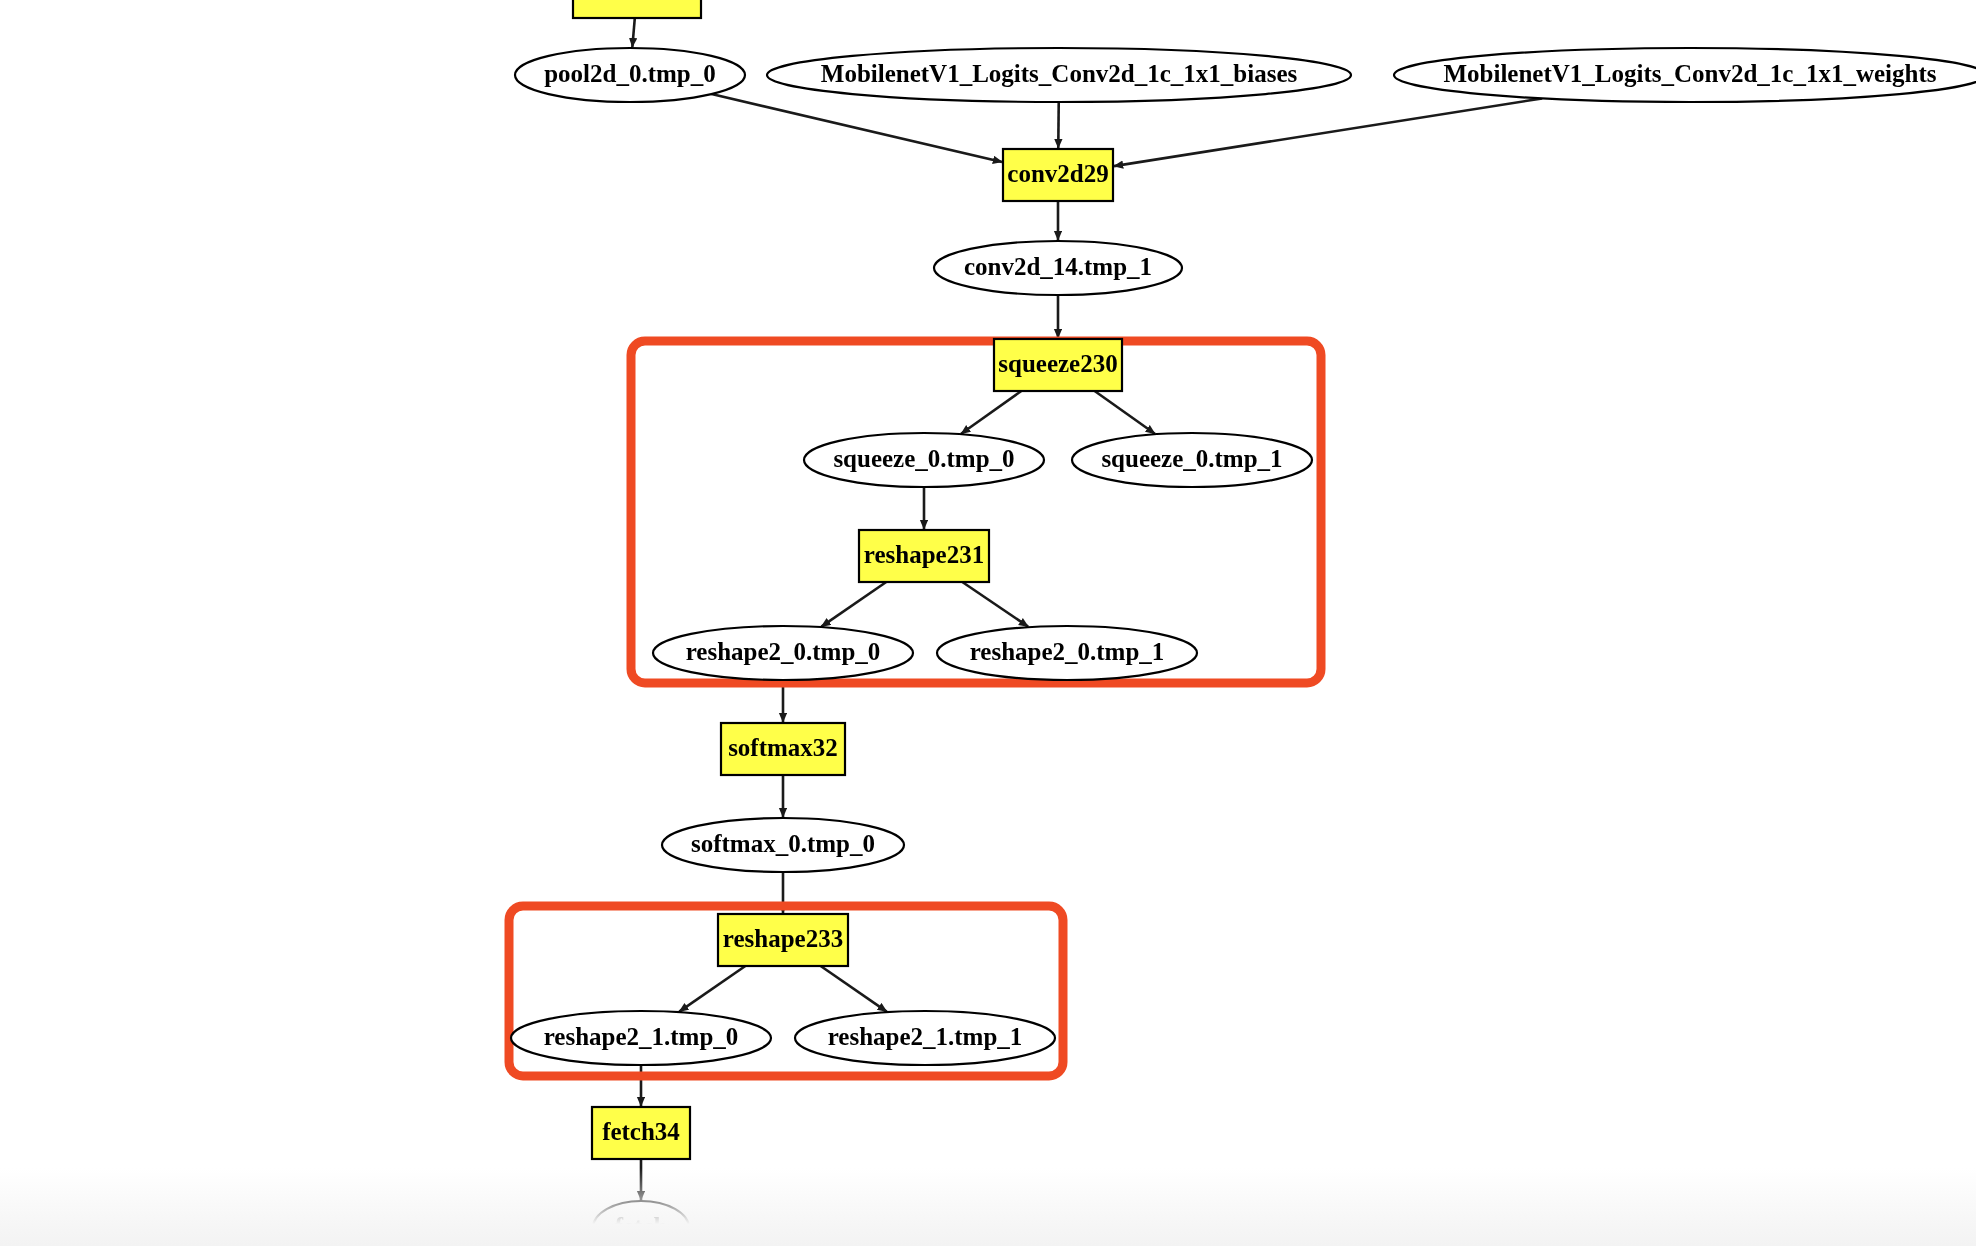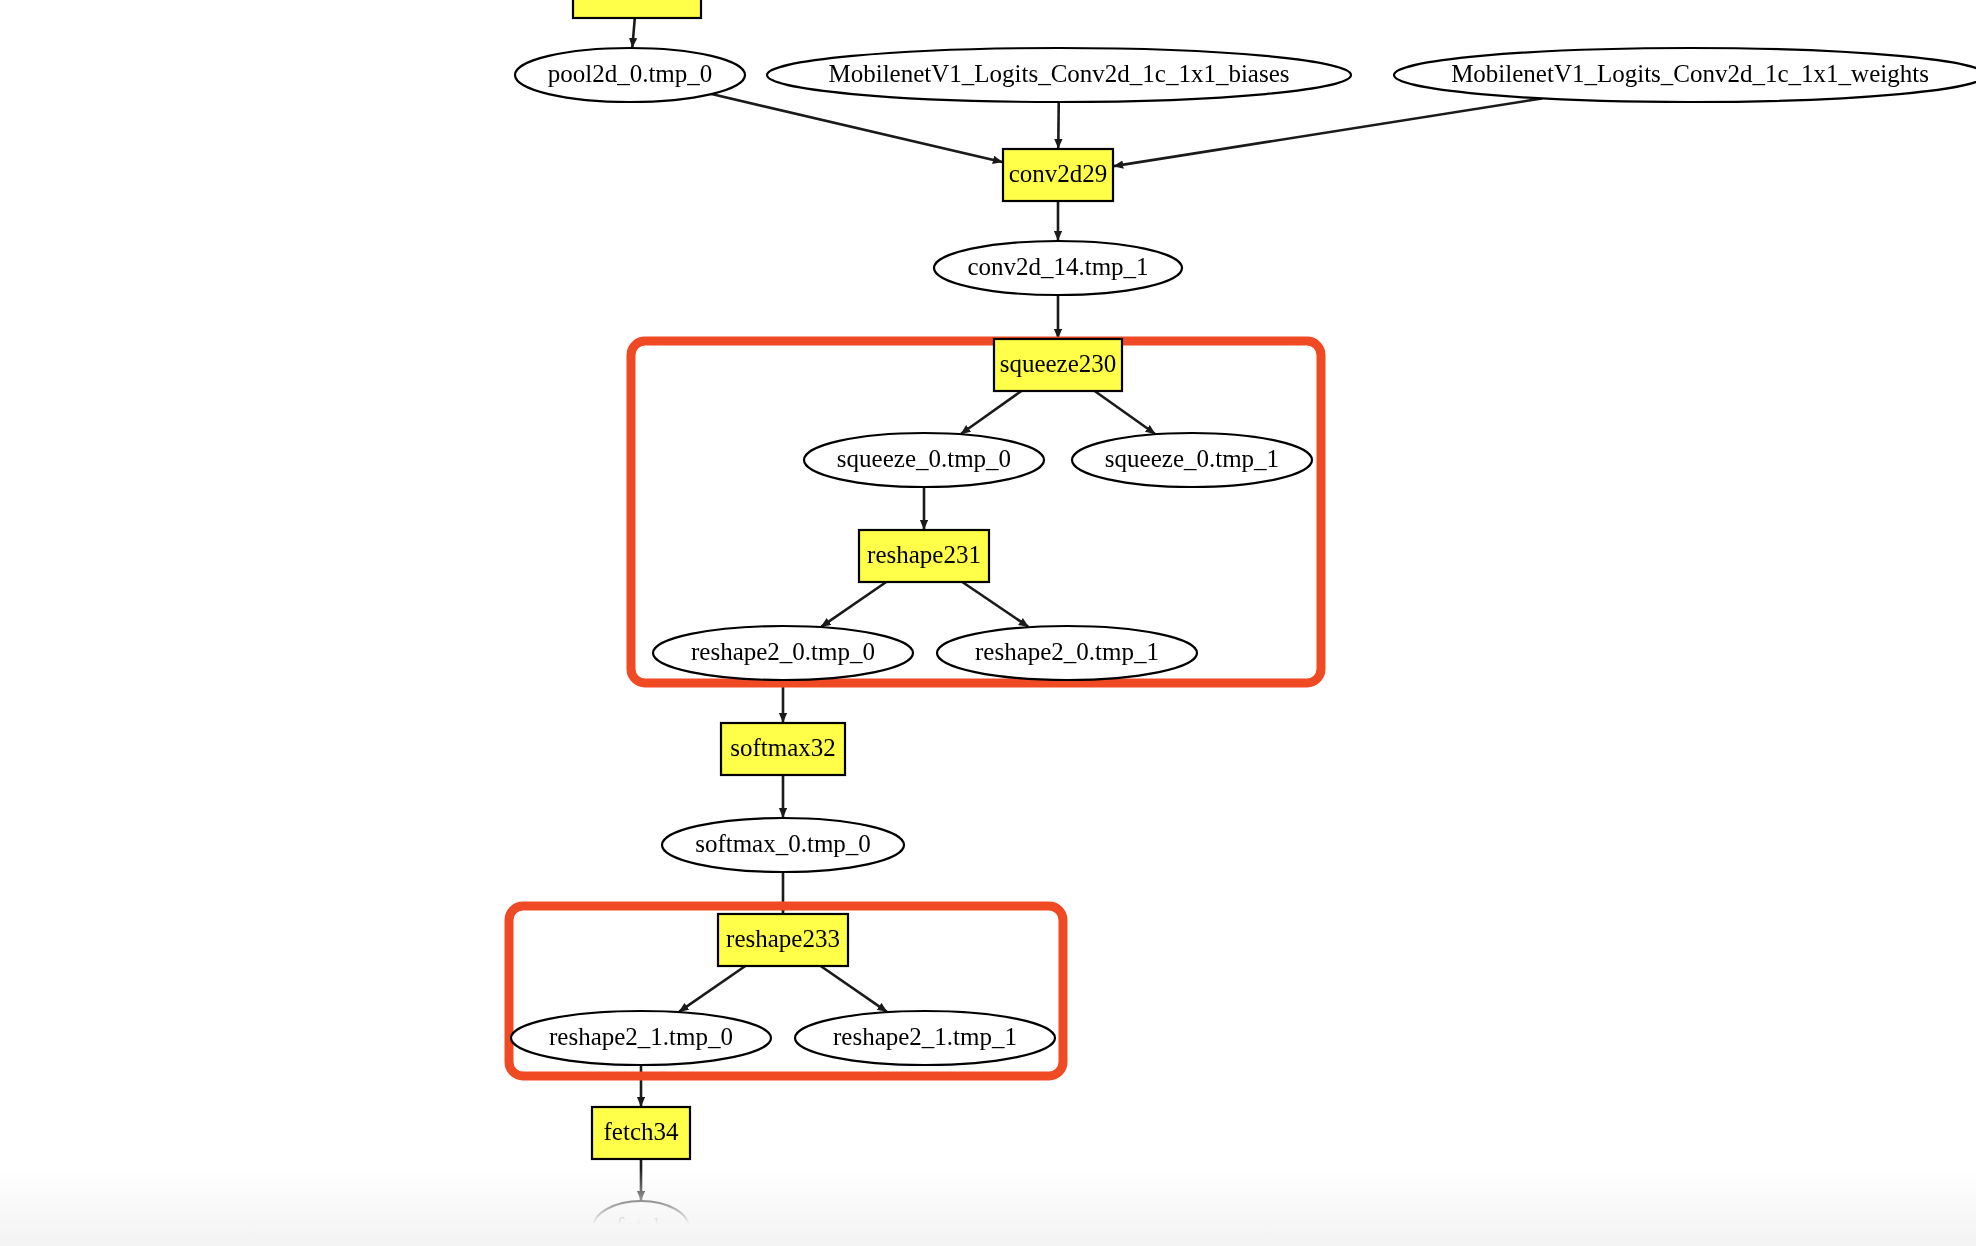--- a/index.html
+++ b/index.html
@@ -7,20 +7,21 @@
     padding: 0;
     background: #ffffff;
   }
   #canvas {
     position: relative;
     width: 1976px;
     height: 1246px;
     background: #ffffff;
     overflow: hidden;
     font-family: "Liberation Serif", "DejaVu Serif", serif;
+    font-weight: bold;
   }
   #bottom-fade {
     position: absolute;
     left: 0;
     right: 0;
     bottom: 0;
     height: 78px;
     background: linear-gradient(to bottom, rgba(255,255,255,0) 0%, rgba(246,246,246,1) 72%, rgba(243,243,243,1) 100%);
     pointer-events: none;
   }

